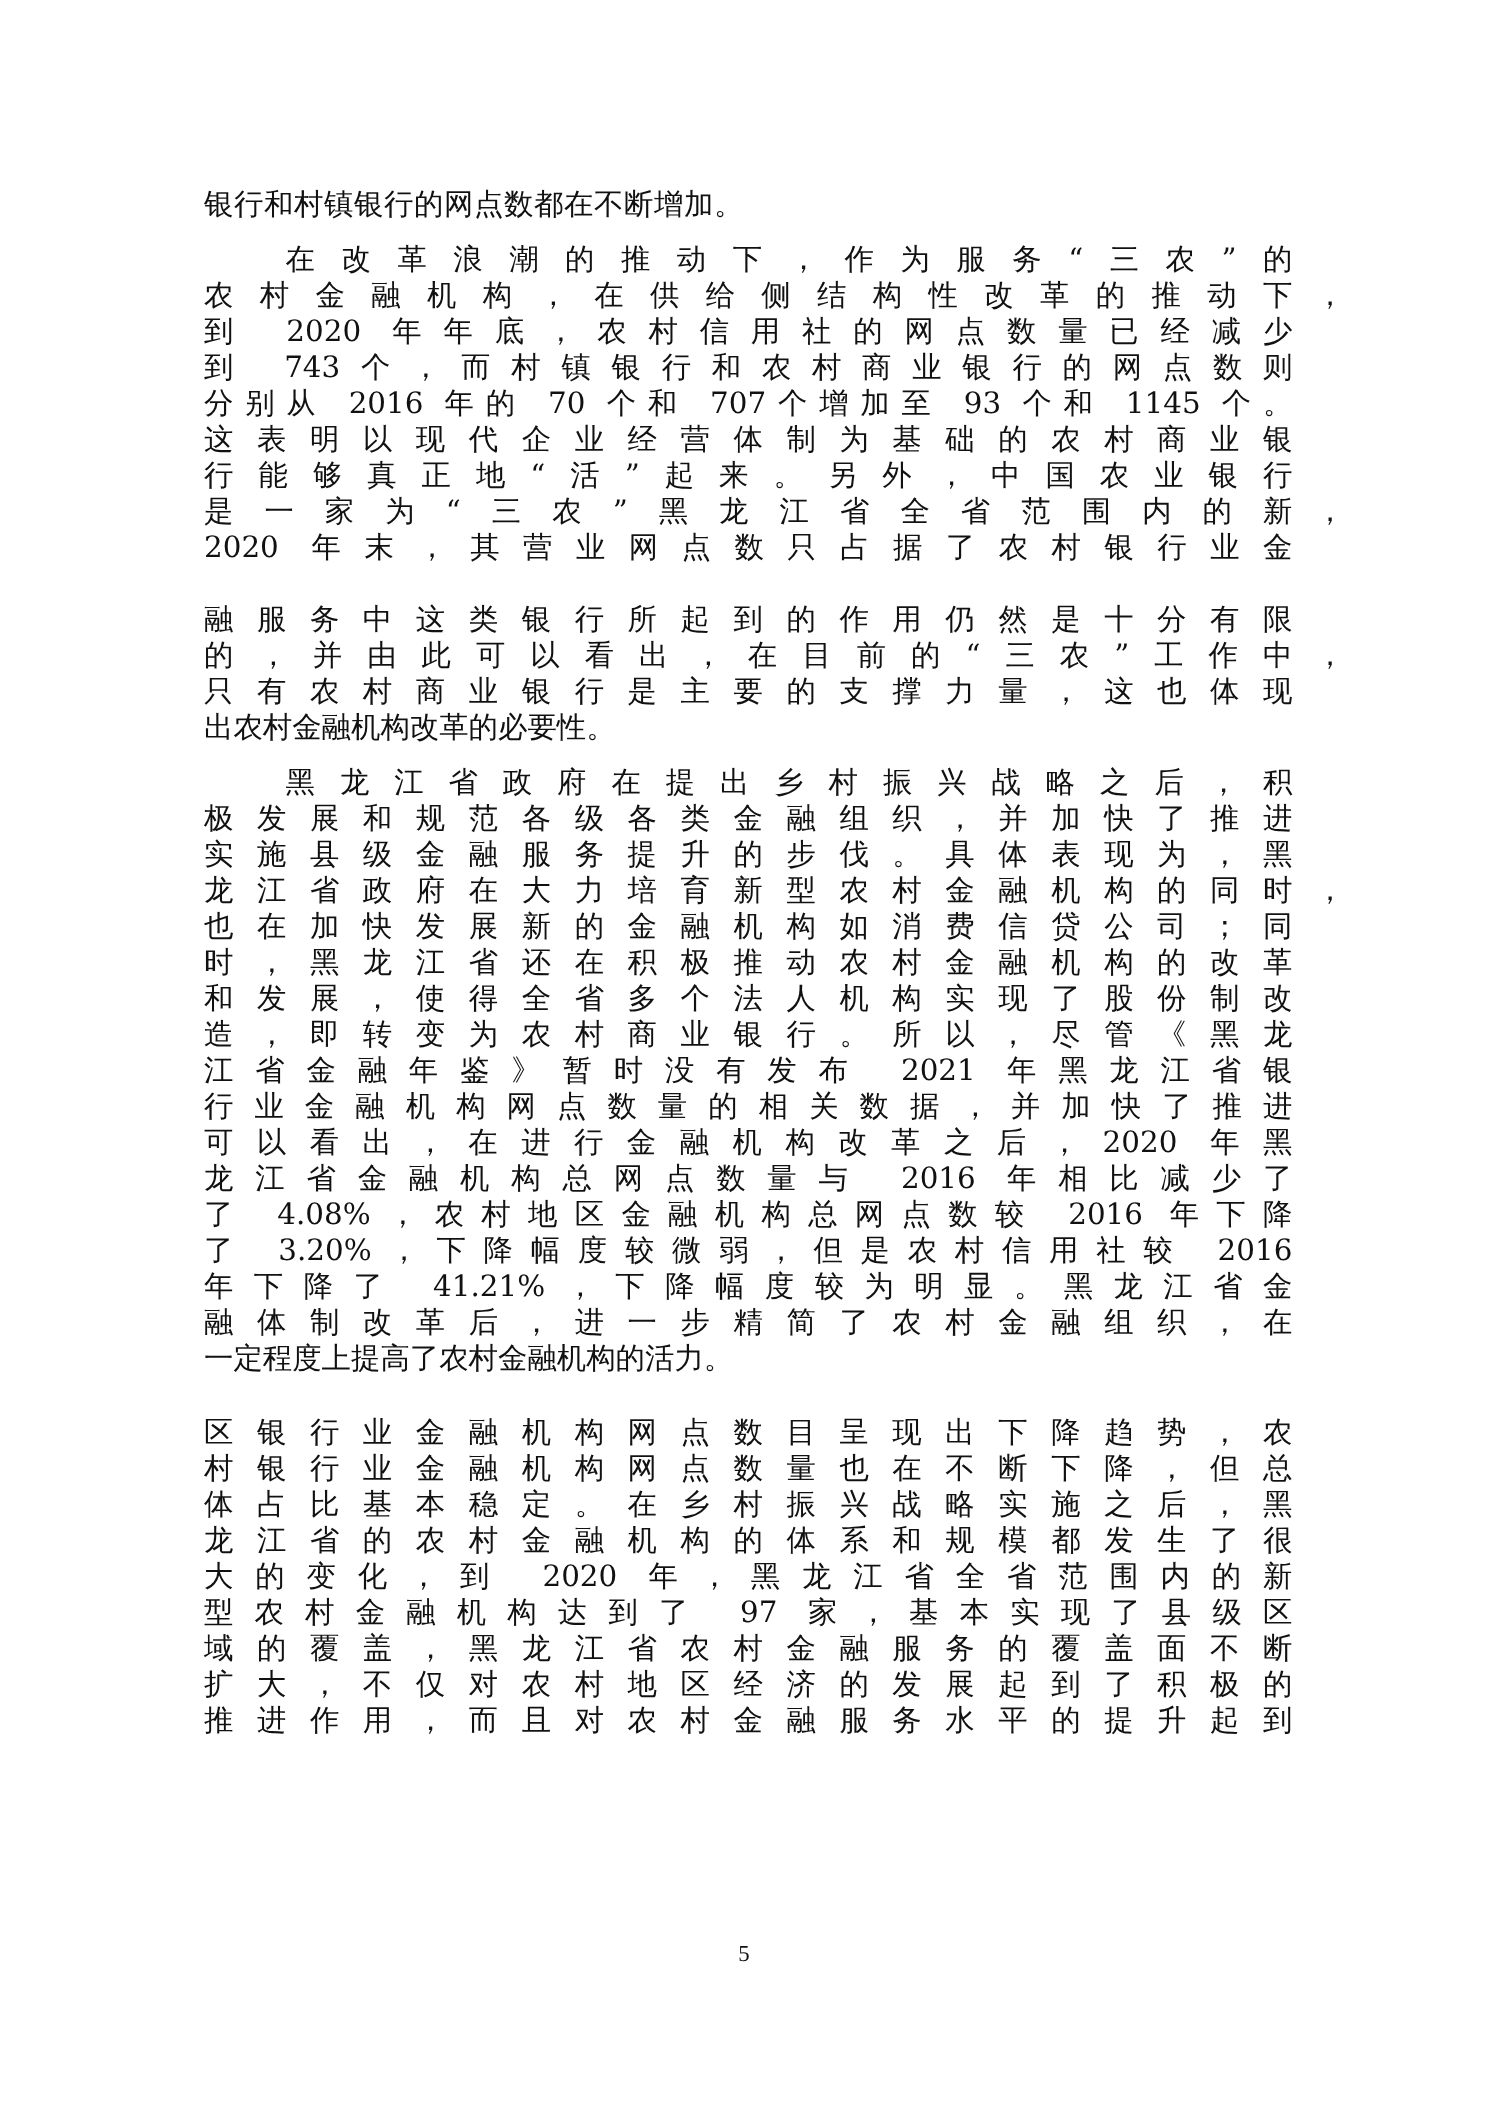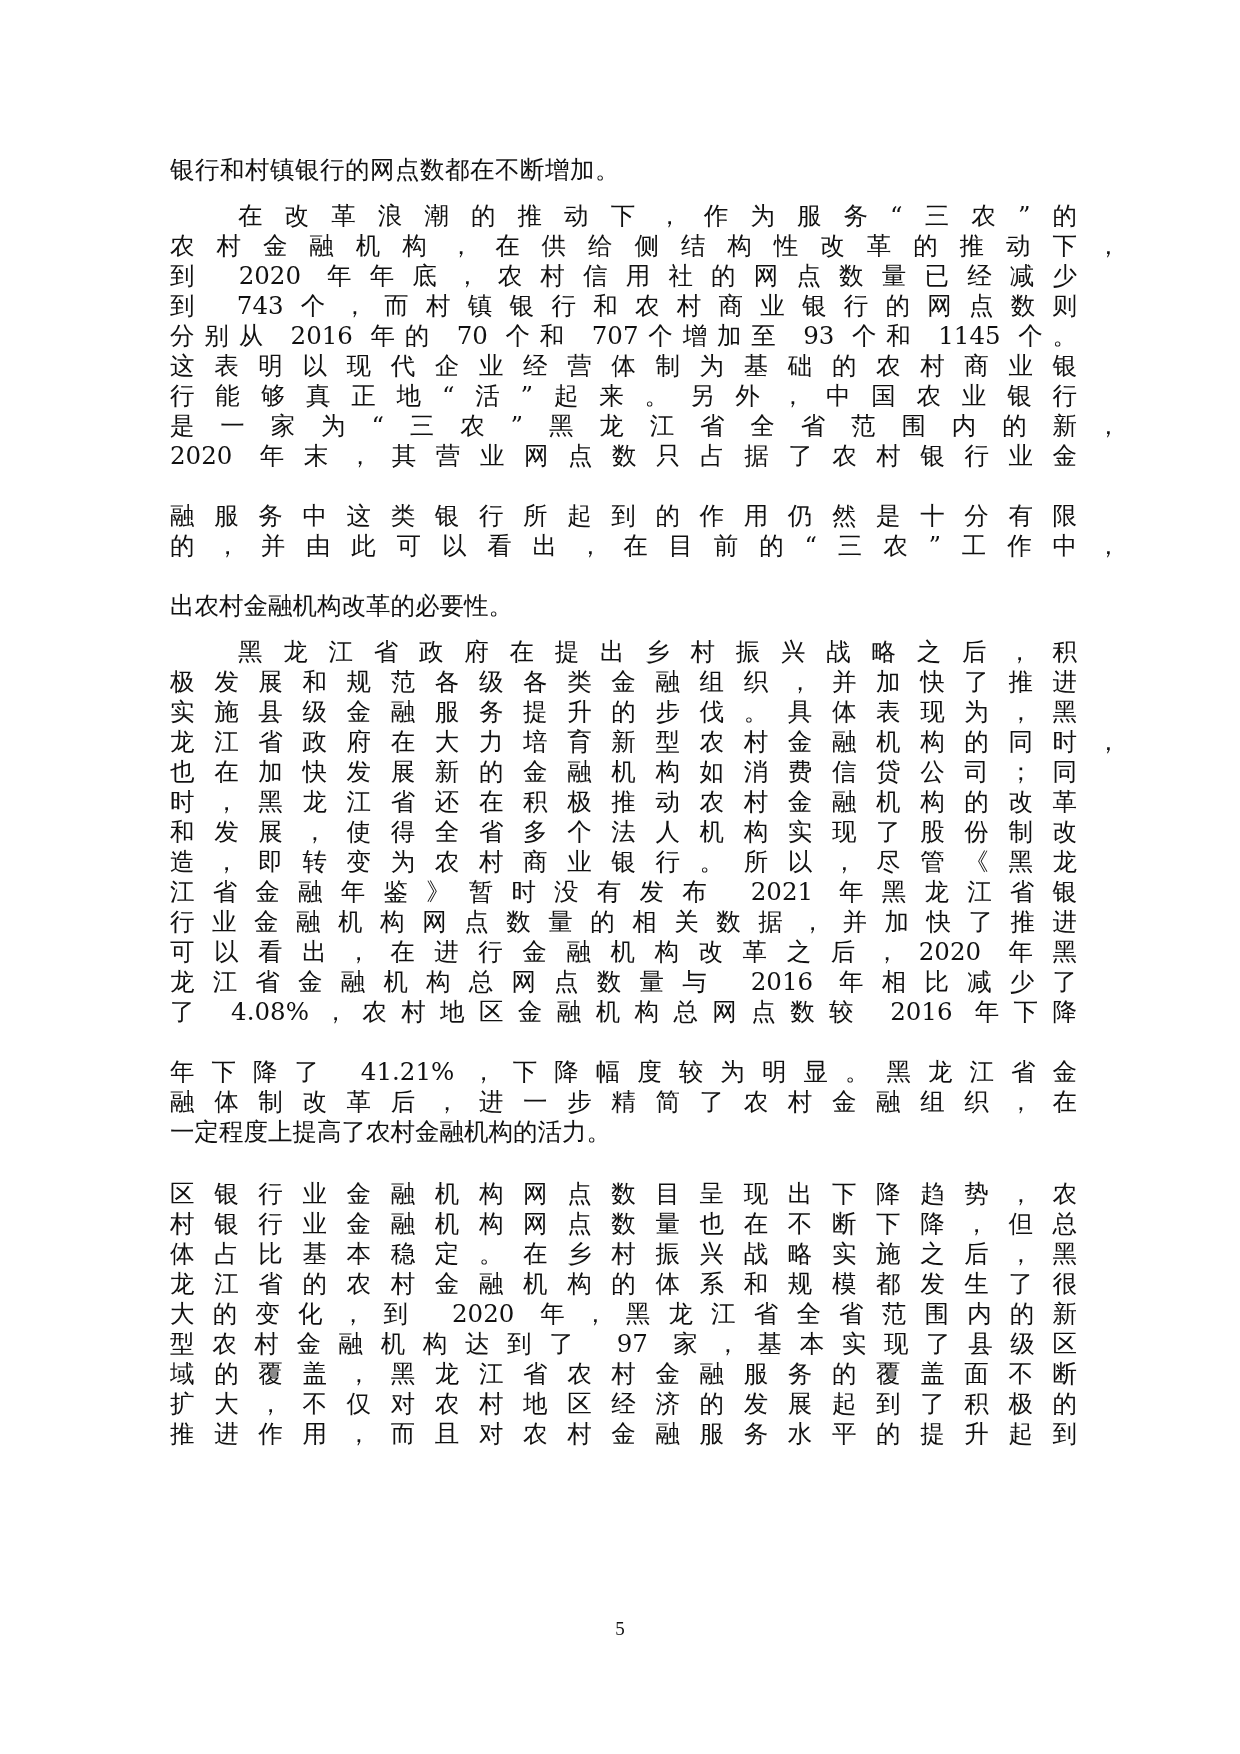--- a/index.html
+++ b/index.html
@@ -75,36 +75,38 @@
   <div class="line" style="top:291px">到 743个，而村镇银行和农村商业银行的网点数则</div>
   <div class="line" style="top:321px">分别从 2016 年的 70 个和 707个增加至 93 个和 1145 个。</div>
   <div class="line" style="top:351px">这表明以现代企业经营体制为基础的农村商业银</div>
   <div class="line" style="top:381px">行能够真正地“活”起来。另外，中国农业银行</div>
   <div class="line" style="top:411px">是一家为“三农”黑龙江省全省范围内的新</div>
   <span class="hang" style="top:411px">，</span>
   <div class="line" style="top:441px">2020 年末，其营业网点数只占据了农村银行业金</div>
   <div class="line" style="top:501px">融服务中这类银行所起到的作用仍然是十分有限</div>
   <div class="line" style="top:531px">的，并由此可以看出，在目前的“三农”工作中</div>
   <span class="hang" style="top:531px">，</span>
+  <div class="line" style="top:561px">只有农村商业银行是主要的支撑力量，这也体现</div>
   <div class="line last" style="top:591px">出农村金融机构改革的必要性。</div>
 
   <div class="line indent" style="top:637px">黑龙江省政府在提出乡村振兴战略之后，积</div>
   <div class="line" style="top:667px">极发展和规范各级各类金融组织，并加快了推进</div>
   <div class="line" style="top:697px">实施县级金融服务提升的步伐。具体表现为，黑</div>
   <div class="line" style="top:727px">龙江省政府在大力培育新型农村金融机构的同时</div>
   <span class="hang" style="top:727px">，</span>
   <div class="line" style="top:757px">也在加快发展新的金融机构如消费信贷公司；同</div>
   <div class="line" style="top:787px">时，黑龙江省还在积极推动农村金融机构的改革</div>
   <div class="line" style="top:817px">和发展，使得全省多个法人机构实现了股份制改</div>
   <div class="line" style="top:847px">造，即转变为农村商业银行。所以，尽管《黑龙</div>
   <div class="line" style="top:877px">江省金融年鉴》暂时没有发布 2021 年黑龙江省银</div>
   <div class="line" style="top:907px">行业金融机构网点数量的相关数据，并加快了推进</div>
   <div class="line" style="top:937px">可以看出，在进行金融机构改革之后，2020 年黑</div>
   <div class="line" style="top:967px">龙江省金融机构总网点数量与 2016 年相比减少了</div>
   <div class="line" style="top:997px">了 4.08%，农村地区金融机构总网点数较 2016 年下降</div>
+  <div class="line" style="top:1027px">了 3.20%，下降幅度较微弱，但是农村信用社较 2016</div>
   <div class="line" style="top:1057px">年下降了 41.21%，下降幅度较为明显。黑龙江省金</div>
   <div class="line" style="top:1087px">融体制改革后，进一步精简了农村金融组织，在</div>
   <div class="line last" style="top:1117px">一定程度上提高了农村金融机构的活力。</div>
 
   <div class="line" style="top:1179px">区银行业金融机构网点数目呈现出下降趋势，农</div>
   <div class="line" style="top:1209px">村银行业金融机构网点数量也在不断下降，但总</div>
   <div class="line" style="top:1239px">体占比基本稳定。在乡村振兴战略实施之后，黑</div>
   <div class="line" style="top:1269px">龙江省的农村金融机构的体系和规模都发生了很</div>
   <div class="line" style="top:1299px">大的变化，到 2020 年，黑龙江省全省范围内的新</div>
   <div class="line" style="top:1329px">型农村金融机构达到了 97 家，基本实现了县级区</div>

